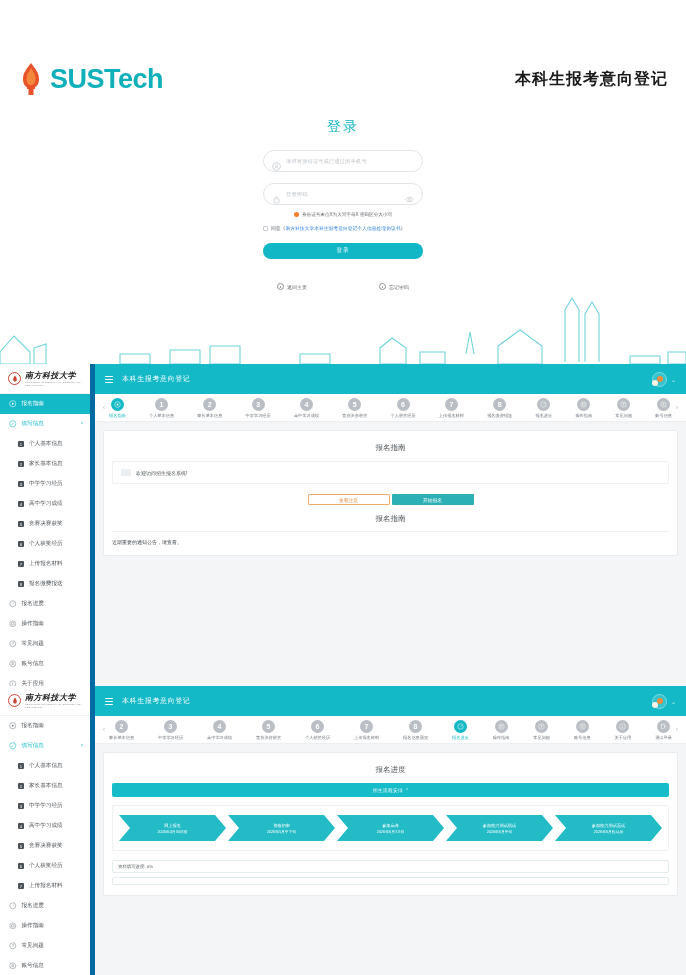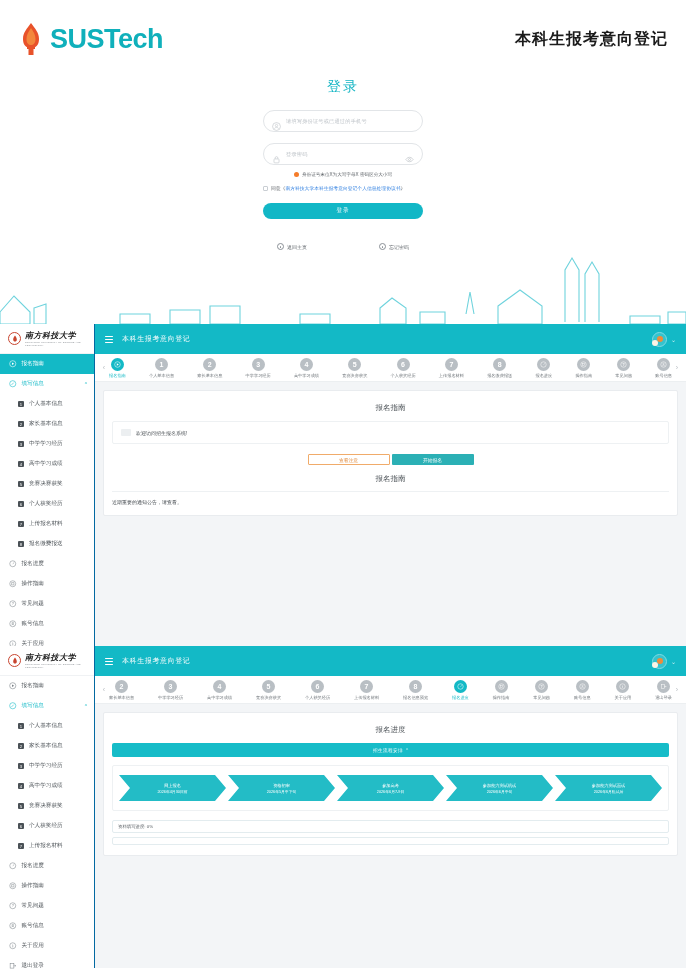--- a/index.html
+++ b/index.html
@@ -4,21 +4,21 @@
 <style>
   * { box-sizing: border-box; margin: 0; padding: 0; }
   html, body {
     width: 686px; height: 975px;
     font-family: "Liberation Sans", "DejaVu Sans", sans-serif;
     background: #ffffff; overflow: hidden;
   }
   .page { position: relative; width: 686px; height: 975px; background:#fff; }
 
   
-  .login-screen { position: relative; width: 686px; height: 324px; background:#fff; overflow:hidden; }
+  .login-screen { position: relative; width: 686px; height: 324px; background:#fff; overflow:hidden;margin-top:40px; }
   .login-header { display:flex; align-items:center; justify-content:space-between; padding: 22px 18px 0 18px; }
   .brand { display:flex; align-items:center; gap:6px; }
   .brand-flame { width:26px; height:34px; position:relative; }
   .brand-flame svg { display:block; }
   .brand-text { font-size:27px; font-weight:bold; letter-spacing:-0.5px; }
   .brand-text .c1 { color:#10b0bb; }
   .brand-text .c2 { color:#10b0bb; }
   .page-title-right { font-size:16px; font-weight:bold; color:#1b1b1b; letter-spacing:1px; }
 
   .login-title { text-align:center; font-size:14px; color:#13b5c4; margin-top:22px; letter-spacing:2px; }
@@ -53,21 +53,21 @@
   .login-link .lico { width:7px;height:7px; border:1px solid #8a9096; border-radius:50%; position:relative; }
   .login-link .lico:after { content:""; position:absolute; inset:1.6px; background:#8a9096; border-radius:50%; }
 
   .skyline { position:absolute; left:0; bottom:0; width:686px; height:72px; }
 
   
   .app-window { position:relative; width:686px; background:#f3f5f7; display:flex; }
   .app-window.win1 { height:322px; }
   .app-window.win2 { height:322px; }
 
-  .sidebar { width:95px; flex:0 0 95px; background:#fff; border-right:1px solid #0369a1; }
+  .sidebar { width:95px; flex:0 0 95px; background:#fff; border-right:5px solid #0369a1; }
   .sb-logo { height:30px; display:flex; align-items:center; gap:4px; padding-left:8px; border-bottom:1px solid #f0f2f4;}
   .seal { width:13px;height:13px;border-radius:50%;border:1.2px solid #c8452f; display:flex;align-items:center;justify-content:center; flex:0 0 13px;}
   .seal-inner { width:6px;height:8px; }
   .sb-logo-txt { display:flex; flex-direction:column; }
   .sb-logo-cn { font-size:8px; font-weight:bold; color:#222; letter-spacing:0.5px; font-family:"Liberation Serif", serif; font-style:italic;}
   .sb-logo-en { font-size:2.4px; color:#8c9196; letter-spacing:0.2px; }
 
   .sb-item { height:20px; display:flex; align-items:center; gap:5px; padding-left:9px; font-size:5.6px; color:#4d5358; cursor:pointer; position:relative;}
   .sb-item .si { width:7.5px;height:7.5px; flex:0 0 7.5px; color:#7b8288; }
   .sb-item.active { background:#13b9c6; color:#fff; }

